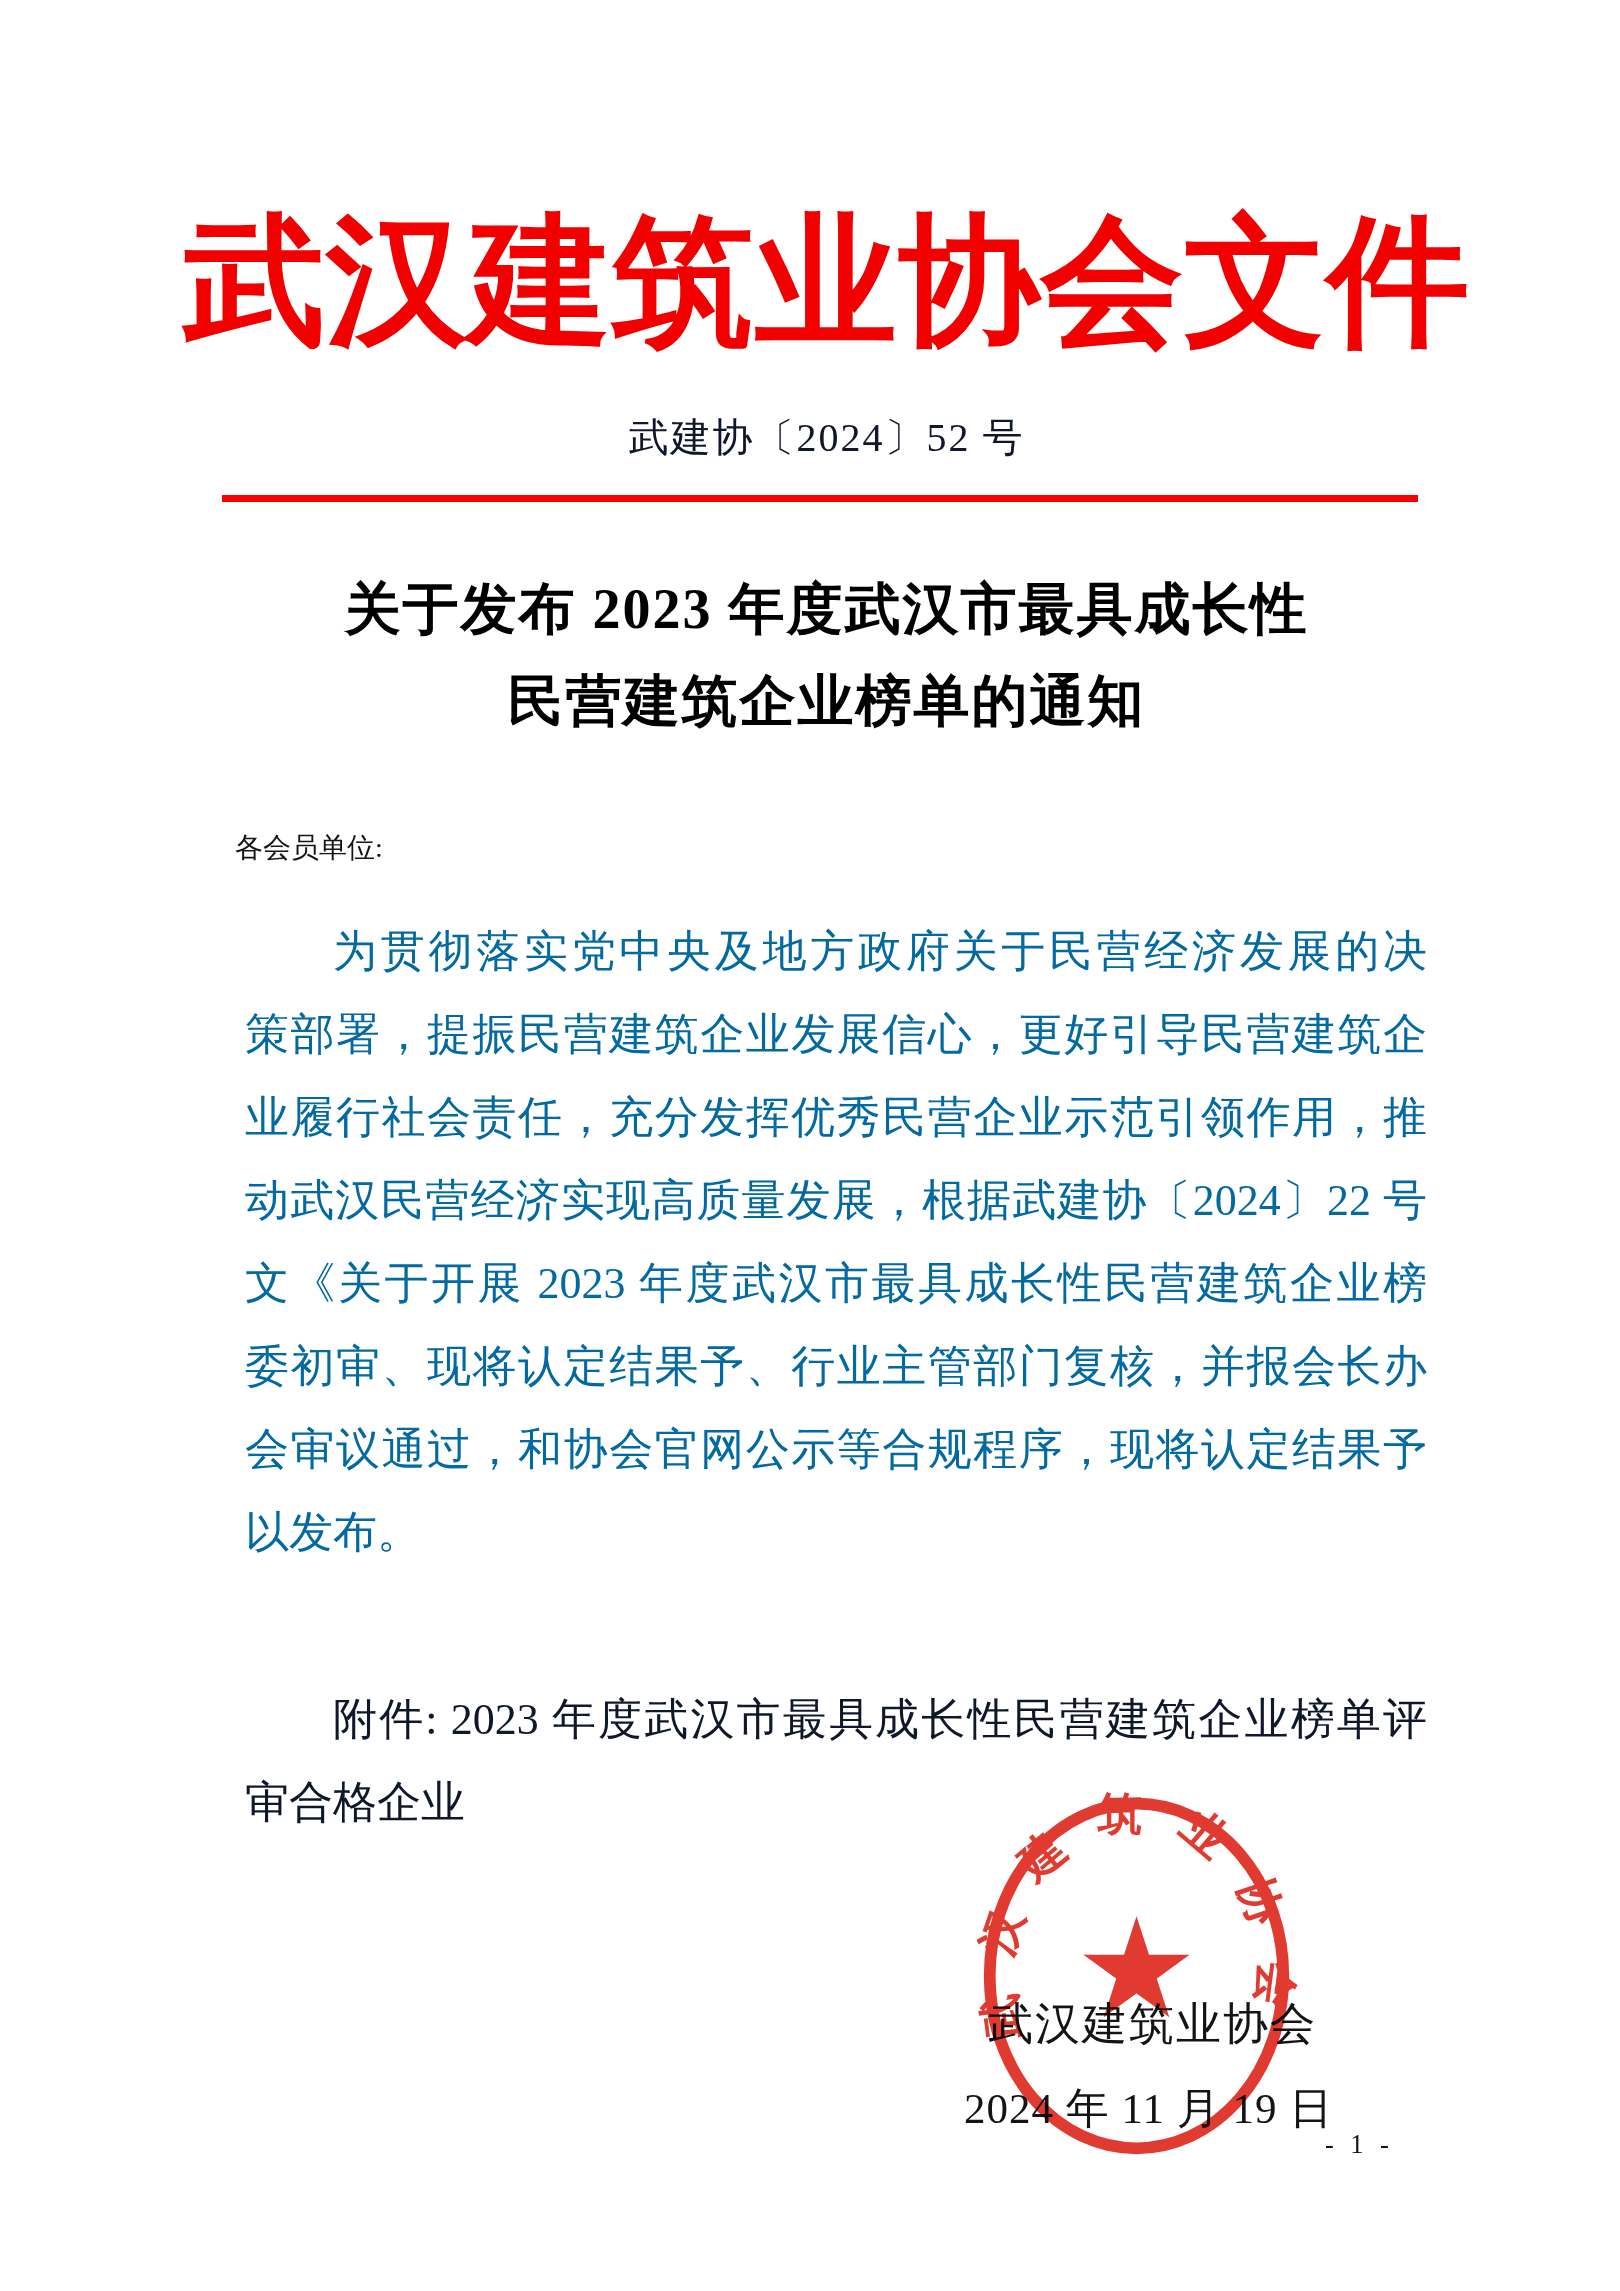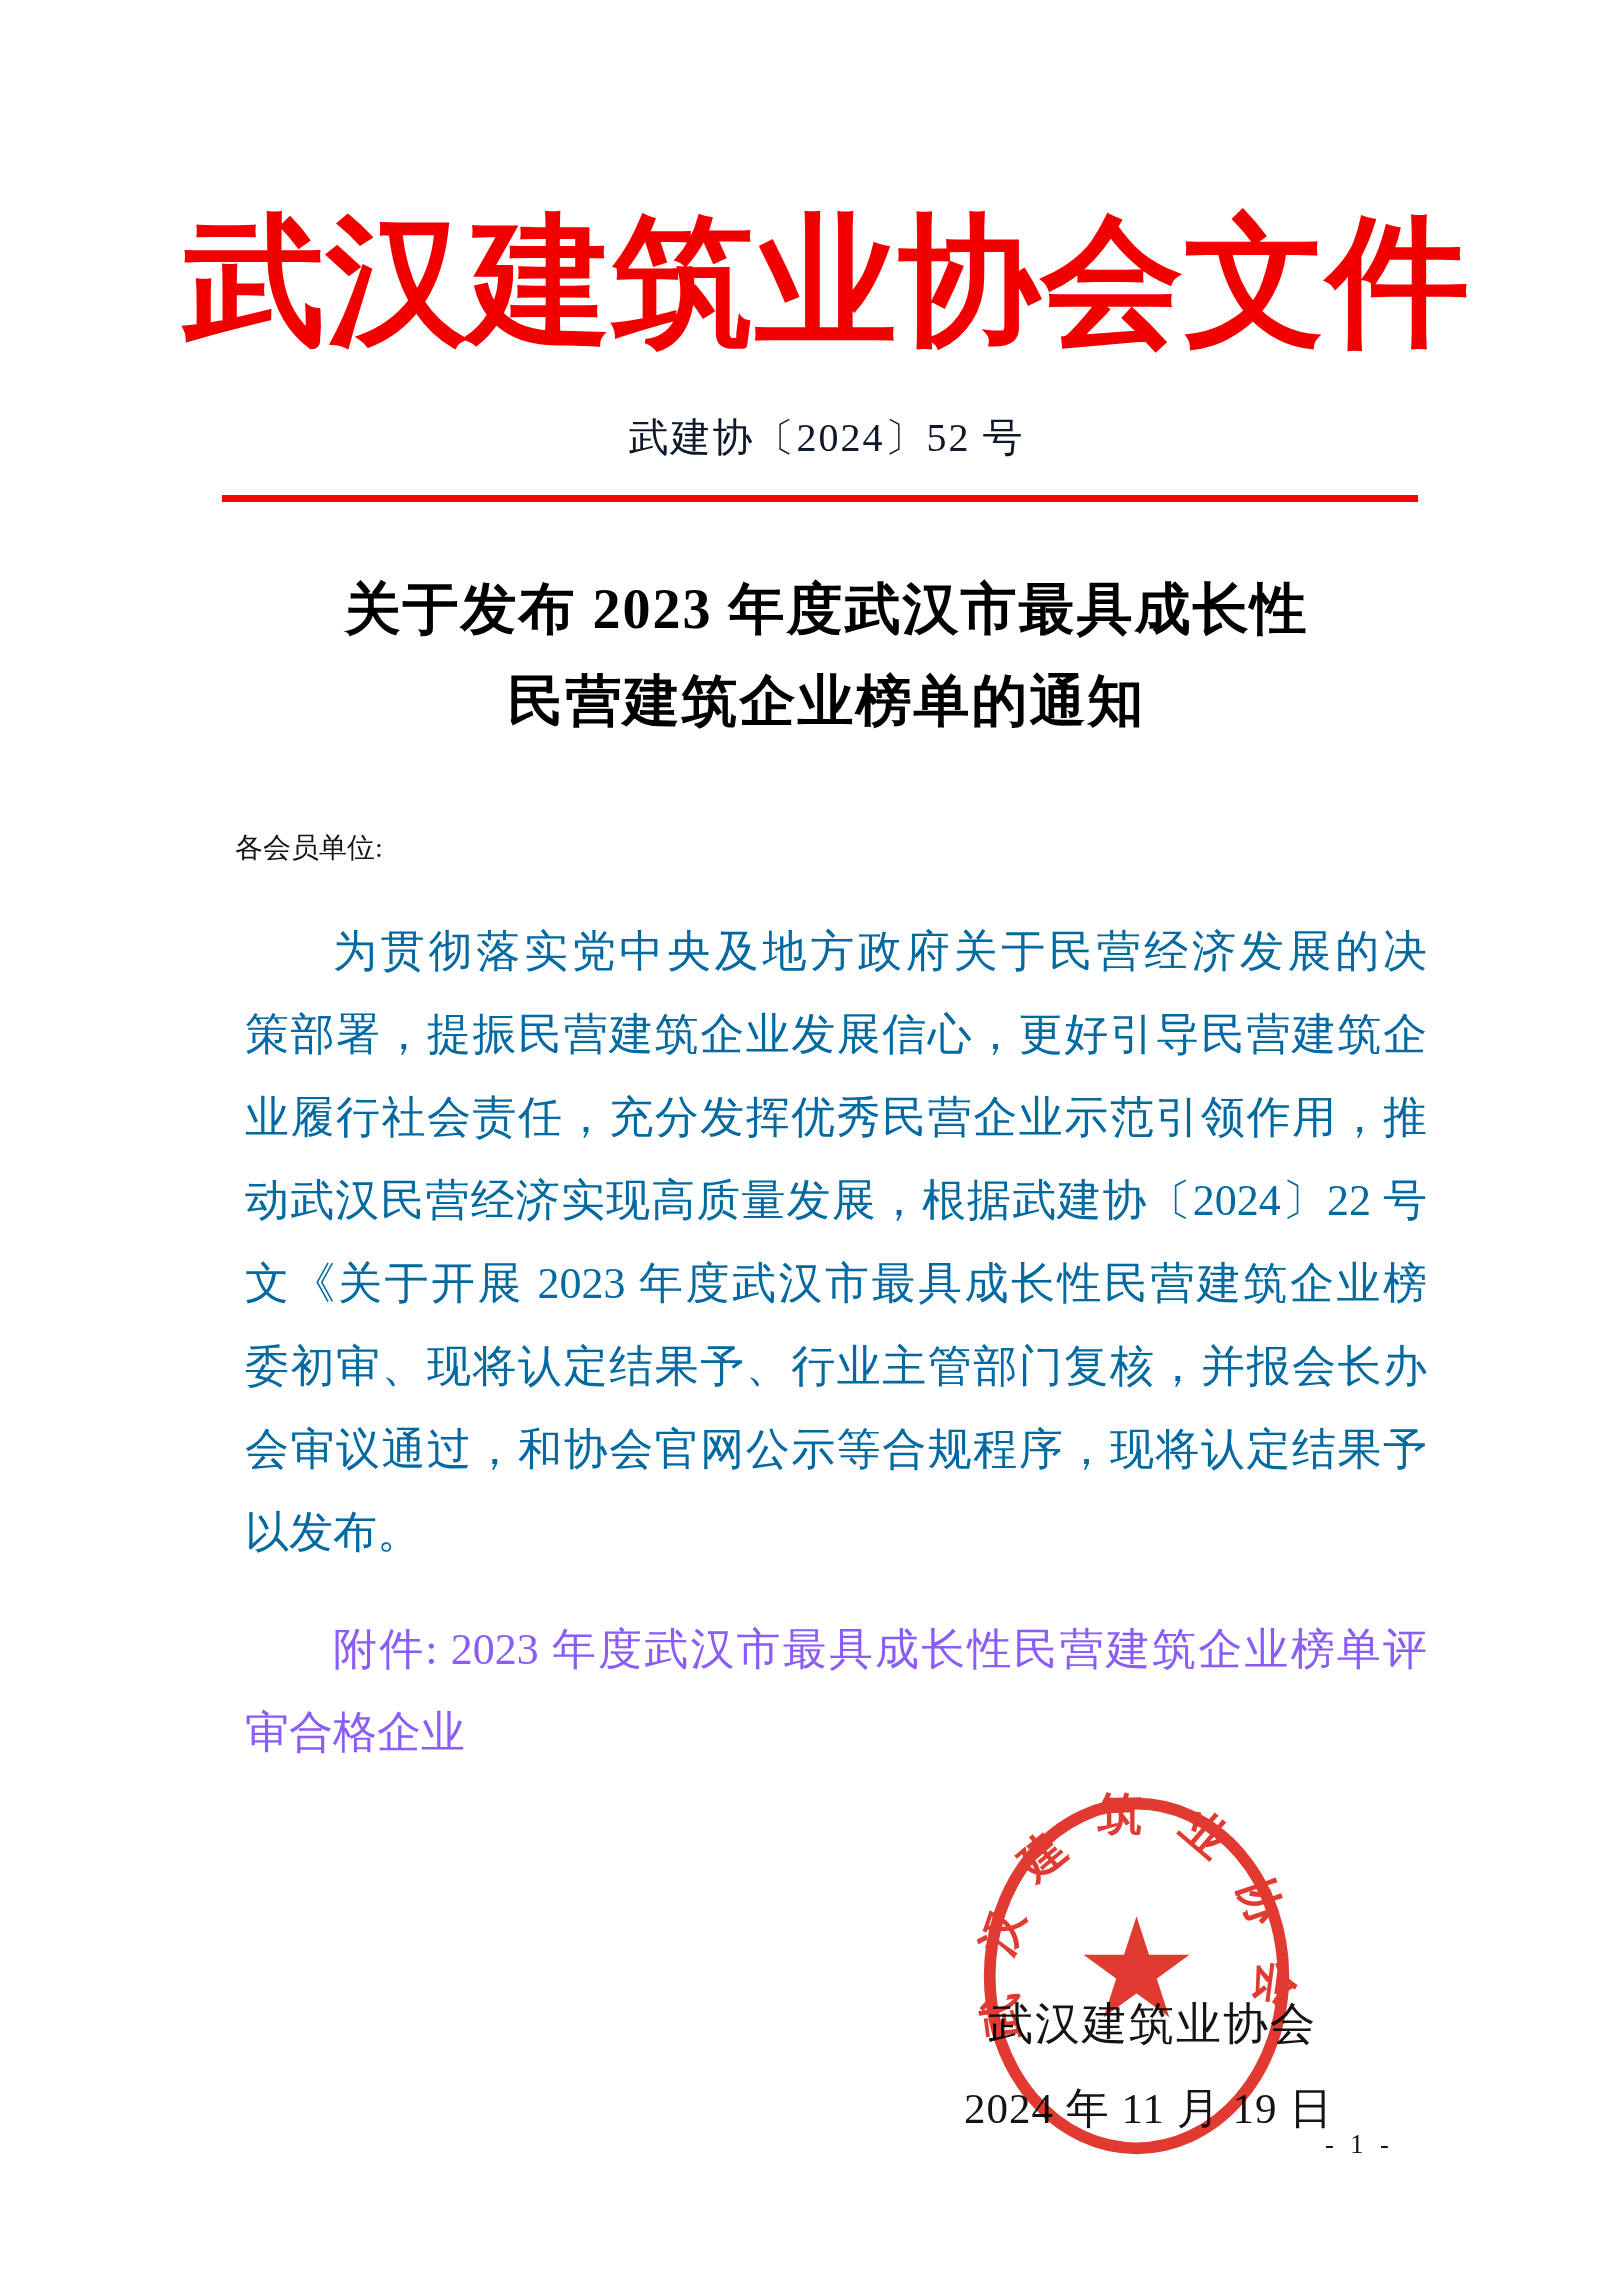--- a/index.html
+++ b/index.html
@@ -61,24 +61,24 @@
   }
   .jline{
     text-align:justify;
     text-align-last:justify;
     text-justify:inter-character;
     white-space:normal !important;
     overflow:hidden;
   }
   .indent{ text-indent:88px; }
   .attach-block{
-    position:absolute;top:1608px;left:245px;
+    position:absolute;top:1678px;left:245px;
     width:1182px;
     font-size:44px;
-    color:#8b5cf6;
+    color:#0f172a;
   }
   .attach-block .bline{
     height:83px;
     line-height:83px;
   }
   .signature{
     position:absolute;top:1994px;left:988px;
     font-size:45px;
     letter-spacing:2px;
     color:#141414;

